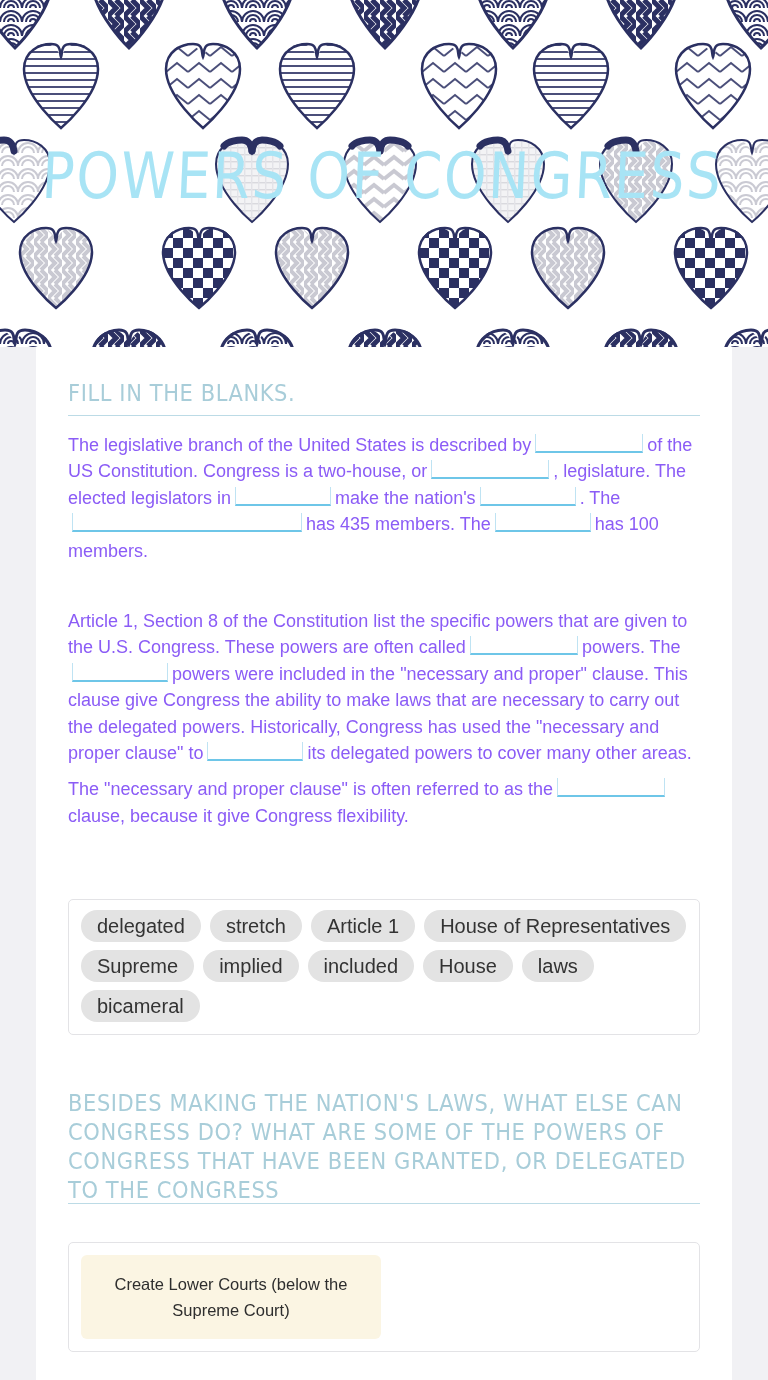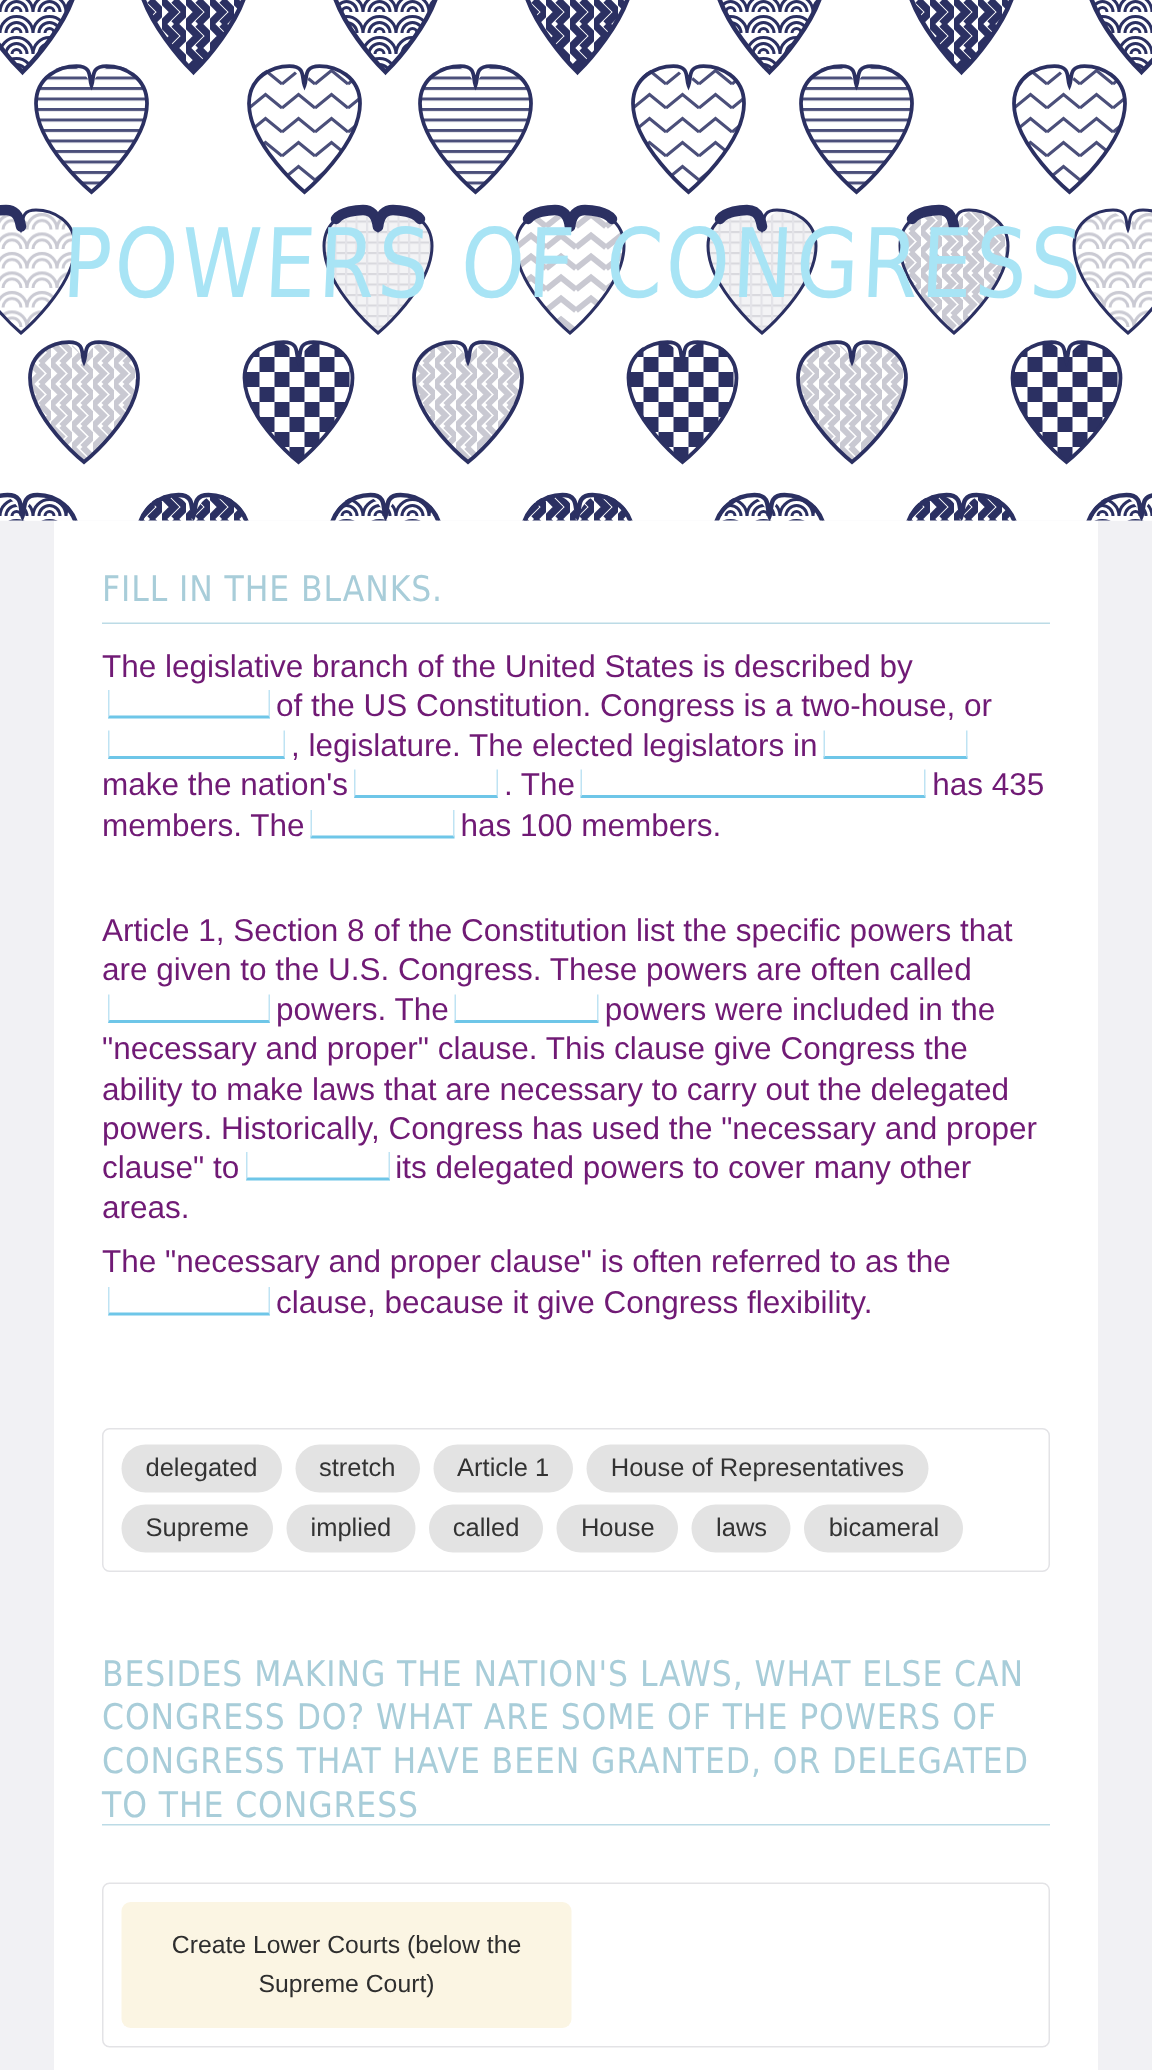--- a/index.html
+++ b/index.html
@@ -68,23 +68,23 @@
     padding-top: 28px;
     margin: 0;
   }
   .heading-rule {
     border: none;
     border-top: 1px solid #bcdbe6;
     margin: 14px 0 16px 0;
   }
 
   p.body-text {
-    font-size: 21px;
+    font-size: 18px;
     line-height: 26.4px;
-    color: #701a75;
+    color: #8b5cf6;
     margin: 0 0 10px 0;
   }
   p.body-text.tight { margin-bottom: 0; }
 
   .blank {
     display: inline-block;
     vertical-align: baseline;
     border-bottom: 2px solid #6ec6e8;
     border-left: 1px solid #bfe3f3;
     border-right: 1px solid #bfe3f3;
@@ -108,21 +108,21 @@
     display: flex;
     flex-wrap: wrap;
     gap: 8px 9px;
     background: #fff;
   }
   .chip {
     background: #e3e3e3;
     color: #333333;
     border-radius: 16px;
     padding: 7px 16px;
-    font-size: 17px;
+    font-size: 20px;
     line-height: 18px;
     white-space: nowrap;
     cursor: pointer;
   }
 
   
   .sort-panel {
     border: 1px solid #e3e3e6;
     border-radius: 5px;
     padding: 12px;
@@ -384,21 +384,21 @@
 
     <div class="spacer-xl"></div>
 
     <div class="wordbank">
       <span class="chip">delegated</span>
       <span class="chip">stretch</span>
       <span class="chip">Article 1</span>
       <span class="chip">House of Representatives</span>
       <span class="chip">Supreme</span>
       <span class="chip">implied</span>
-      <span class="chip">called</span>
+      <span class="chip">included</span>
       <span class="chip">House</span>
       <span class="chip">laws</span>
       <span class="chip">bicameral</span>
     </div>
 
     <div class="spacer-md"></div>
 
     <div class="section-heading">Besides making the nation's laws, what else can Congress do?  What are some of the powers of Congress that have been granted, or delegated to the Congress</div>
     <hr class="heading-rule">
 

